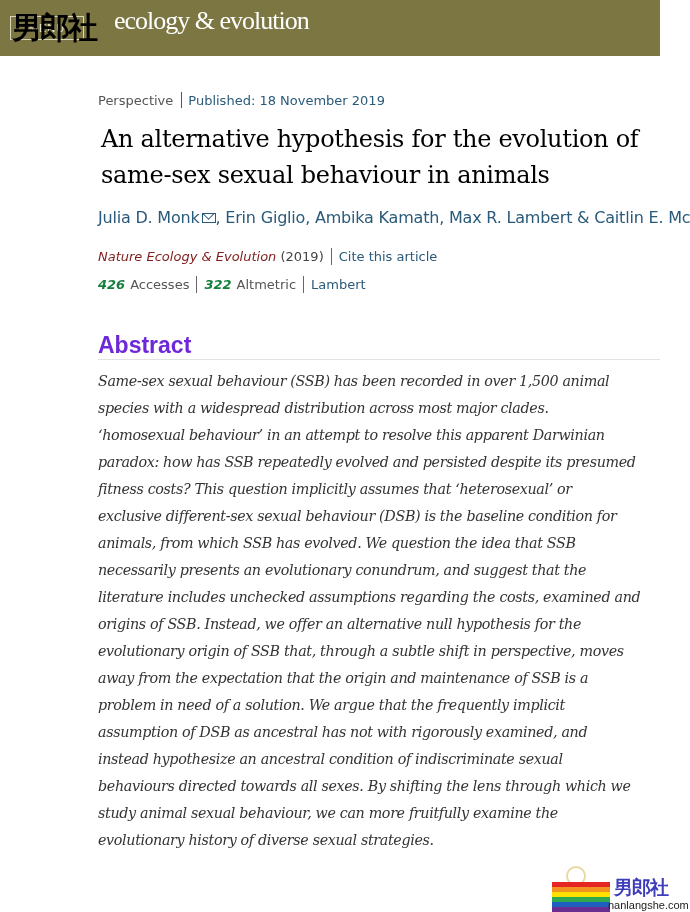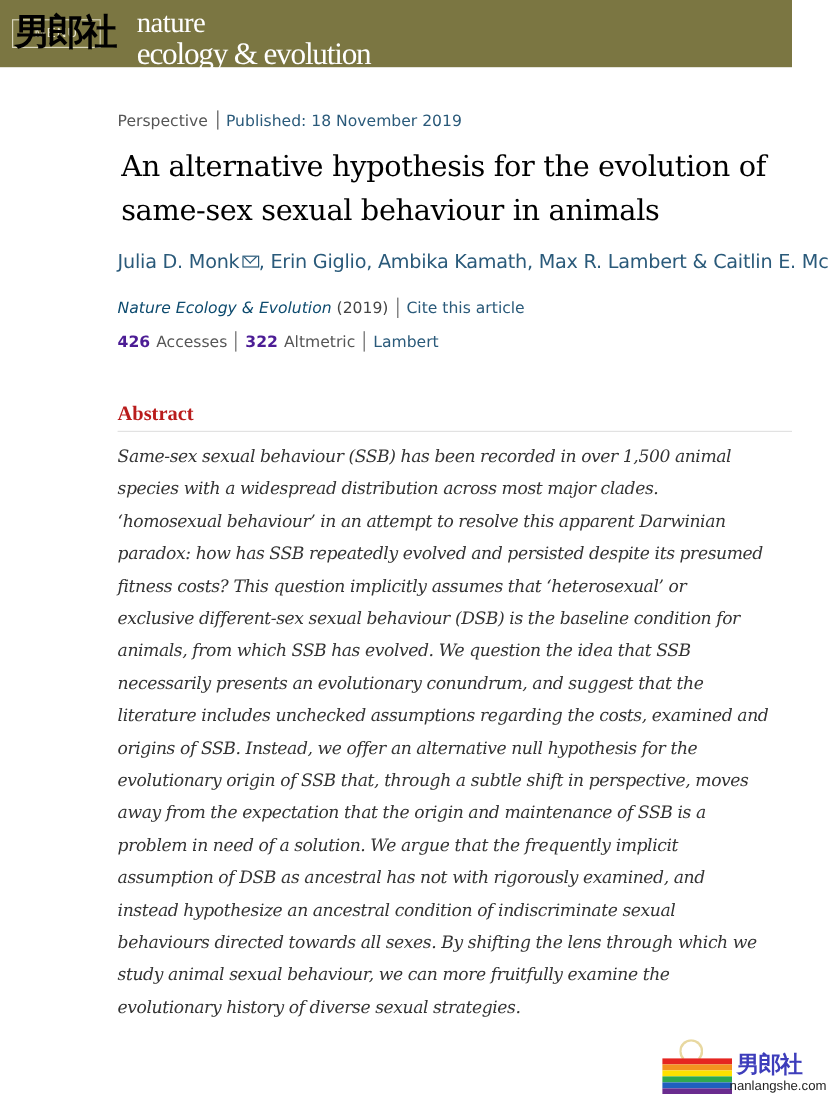--- a/index.html
+++ b/index.html
@@ -129,49 +129,49 @@
     }
     .journal-row {
       position: absolute;
       top: 248px;
       left: 0;
       font-family: "DejaVu Sans", sans-serif;
       font-size: 13px;
       color: #444;
       white-space: nowrap;
     }
-    .journal-row .journal { font-style: italic; color: #0c4a6e; }
+    .journal-row .journal { font-style: italic; color: #7f1d1d; }
     .journal-row .sep, .stats-row .sep {
       display: inline-block;
       width: 1px; height: 17px;
       background: #666;
       vertical-align: -4px;
       margin: 0 7px 0 7px;
     }
     .journal-row .cite { color: #2a5a7a; }
     .stats-row {
       position: absolute;
       top: 276px;
       left: 0;
       font-family: "DejaVu Sans", sans-serif;
       font-size: 13px;
       color: #555;
       white-space: nowrap;
     }
-    .stats-row b { color: #4c1d95; margin-right: 5px; }
+    .stats-row b { color: #15803d; margin-right: 5px; font-style: italic; }
     .stats-row .metrics { color: #2a5a7a; }
     .abstract-heading {
       position: absolute;
       top: 332px;
       left: 0;
       margin: 0;
-      font-family: Liberation Serif, serif;
+      font-family: Liberation Sans, sans-serif;
       font-weight: bold;
-      font-size: 17px;
-      color: #b91c1c;
+      font-size: 23px;
+      color: #6d28d9;
       line-height: 26px;
     }
     .abstract-rule {
       position: absolute;
       top: 359px;
       left: 0;
       width: 562px;
       height: 1px;
       background: #e2e2e2;
     }
@@ -227,21 +227,20 @@
       border-bottom-color: transparent;
       box-sizing: border-box;
     }
   </style>
 </head>
 <body>
 
 <div class="header">
   <div class="menu-btn">MENU</div>
   <div class="logo">
-    <span class="l1">nature</span>
     <span class="l2">ecology &amp; evolution</span>
   </div>
   <div class="watermark-top">男郎社</div>
 </div>
 
 <div class="content">
 
   <div class="meta-row">
     <span>Perspective</span><span class="sep"></span><span class="pub">Published: 18 November 2019</span>
   </div>

